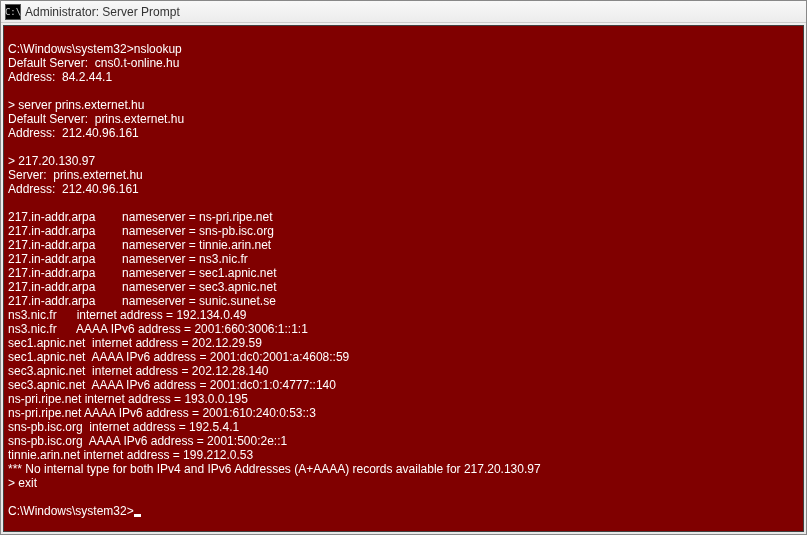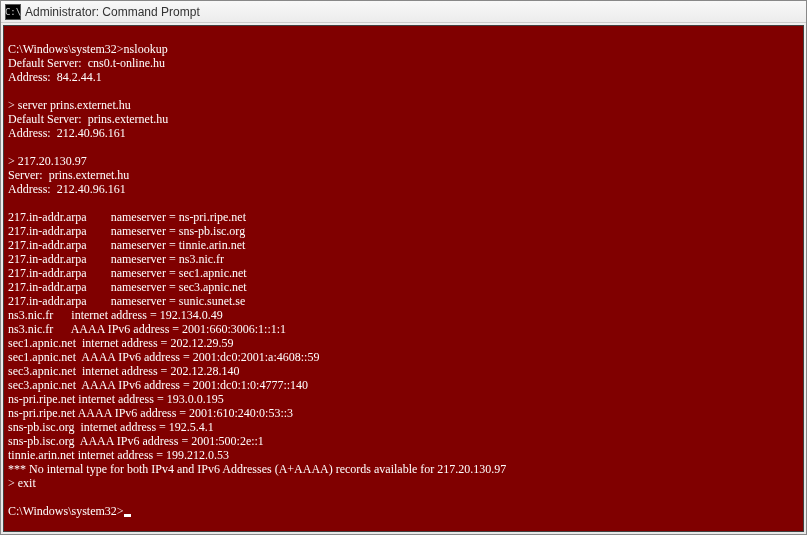--- a/index.html
+++ b/index.html
@@ -40,21 +40,21 @@
       border: 1px solid #555;
     }
     .titlebar-text {
       font-size: 12px;
       color: #333;
     }
     .terminal {
       flex: 1;
       background: #800000;
       color: #ffffff;
-      font-family: Liberation Serif, serif;
+      font-family: Liberation Sans, sans-serif;
       font-size: 12px;
       line-height: 14px;
       padding: 2px 4px;
       white-space: pre;
       overflow: hidden;
       border: 1px solid #404040;
       margin: 2px;
     }
     .cursor {
       display: inline-block;
@@ -66,21 +66,21 @@
       animation: blink 1s step-start infinite;
     }
     @keyframes blink { 50% { opacity: 0; } }
   </style>
 </head>
 <body>
 
 <div class="window">
   <div class="titlebar">
     <span class="titlebar-icon">C:\</span>
-    <span class="titlebar-text">Administrator: Command Prompt</span>
+    <span class="titlebar-text">Administrator: Server Prompt</span>
   </div>
   <div class="terminal" id="terminal">
 C:\Windows\system32&gt;nslookup
 Default Server:  cns0.t-online.hu
 Address:  84.2.44.1
 
 &gt; server prins.externet.hu
 Default Server:  prins.externet.hu
 Address:  212.40.96.161
 

